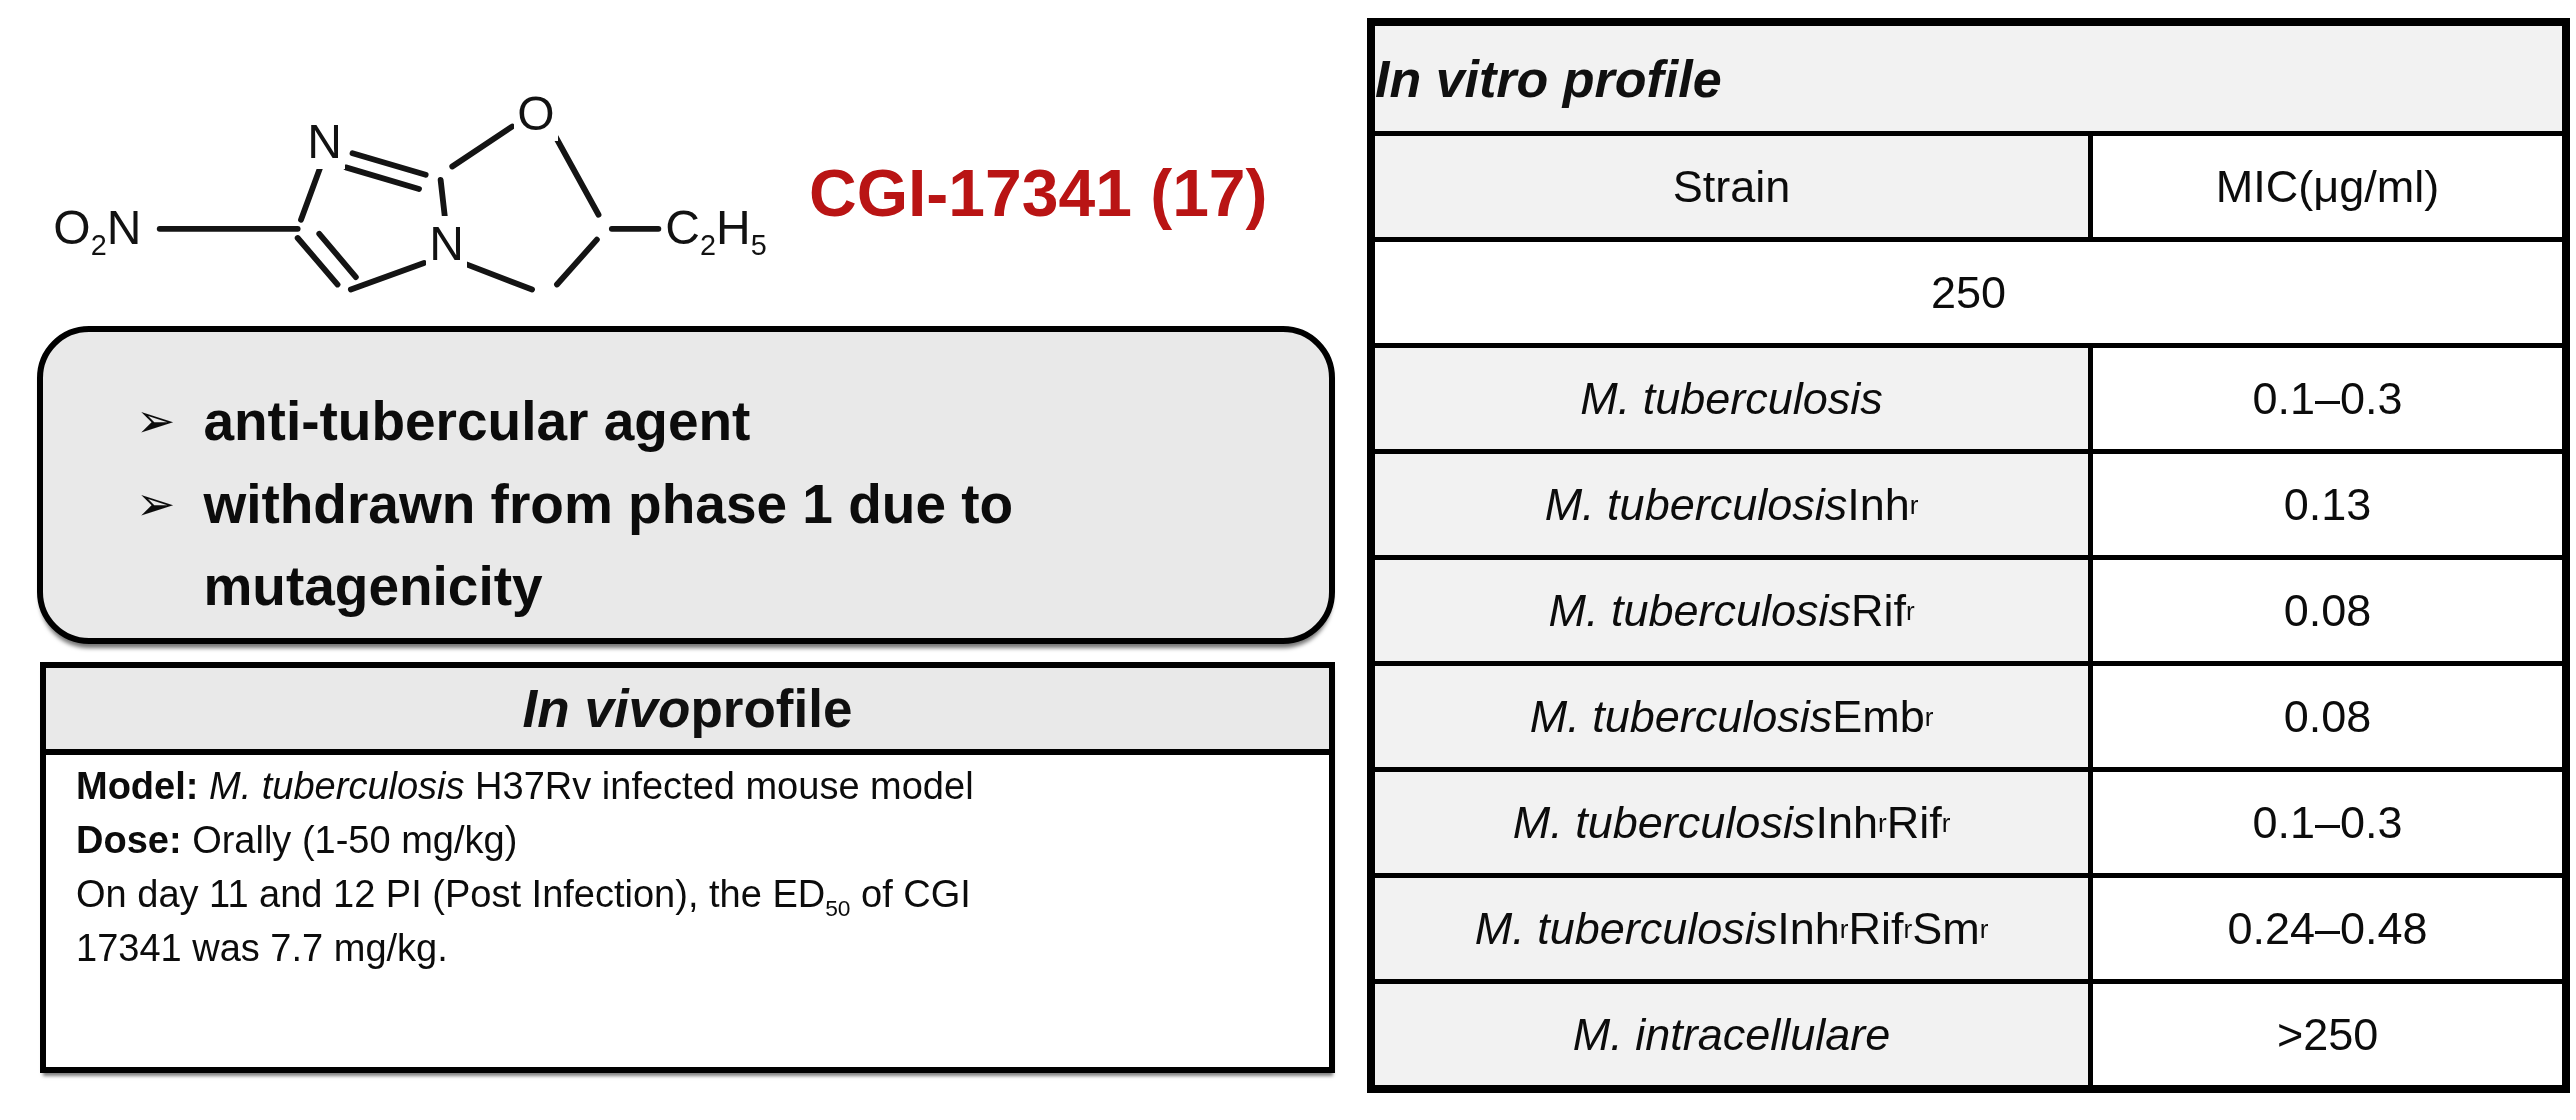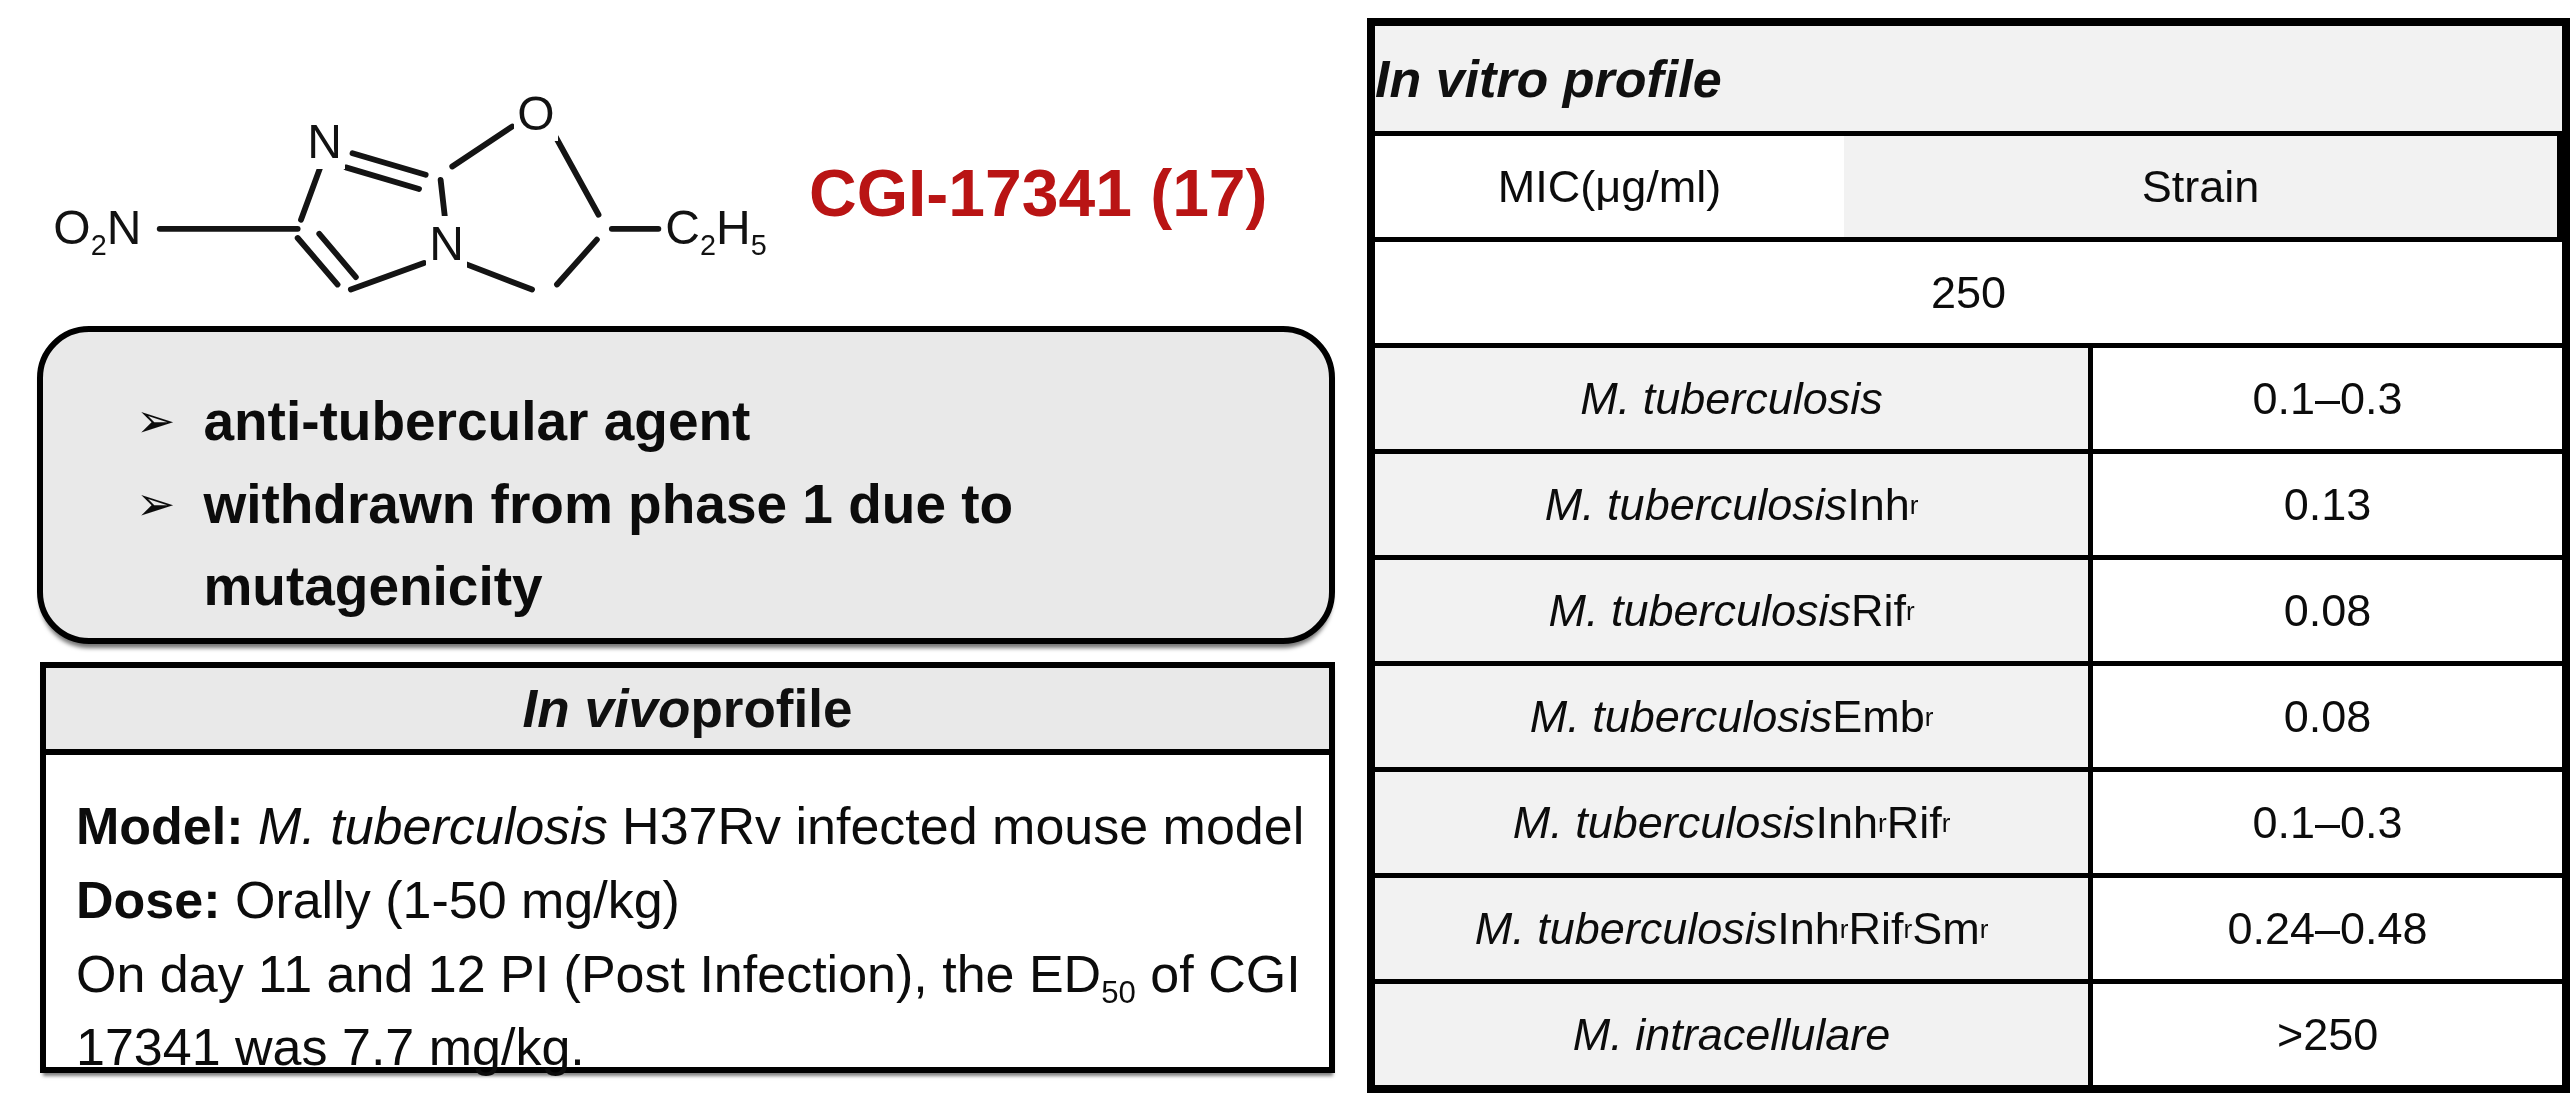--- a/index.html
+++ b/index.html
@@ -34,21 +34,21 @@
   .bullet-marker{font-family:"DejaVu Sans",sans-serif;font-weight:normal;
         font-size:47px;line-height:1.75;flex:0 0 auto;}
 
   
   #invivo{position:absolute;left:40px;top:662px;width:1295px;height:411px;
         border:6.6px solid #000;background:#ffffff;
         box-shadow:0 5.8px 3.3px -2.5px rgba(0,0,0,.5);}
   #invivo-header{height:87px;background:#e9e9e9;border-bottom:6.6px solid #000;
         display:flex;align-items:center;justify-content:center;
         font-size:53px;font-weight:bold;}
-  #invivo-body{padding:35px 30px 0 30px;font-size:52px;line-height:1.42;
+  #invivo-body{padding:5px 30px 0 30px;font-size:38px;line-height:1.42;
         color:#0c0c0c;}
   .invivo-line{white-space:nowrap;}
 
   
   #invitro{position:absolute;left:1367px;top:18.3px;width:1203px;
         border:8.3px solid #000;background:#ffffff;}
   #invitro-title{height:105px;background:#f2f2f2;display:flex;align-items:center;
         justify-content:flex-start;font-size:52px;font-weight:bold;font-style:italic;}
   .tbl-row{display:flex;height:106px;border-top:5.8px solid #000;}
   .cell{display:flex;align-items:center;justify-content:center;
@@ -127,22 +127,22 @@
 
         <div class="invivo-line"><span>17341 was 7.7 mg/kg.</span></div>
       </div>
   </div>
 
   <div id="invitro">
     <div id="invitro-title">
         <span>In vitro profile</span>
       </div>
     <div class="tbl-row">
+      <div class="cell strain">Strain</div>
       <div class="cell mic">MIC(μg/ml)</div>
-      <div class="cell strain">Strain</div>
     </div>
     <div>
 
         <div class="tbl-row">
           <div class="cell mic">250</div>
         </div>
 
         <div class="tbl-row">
           <div class="cell strain">
             <span style="font-style: italic;">M. tuberculosis</span>

